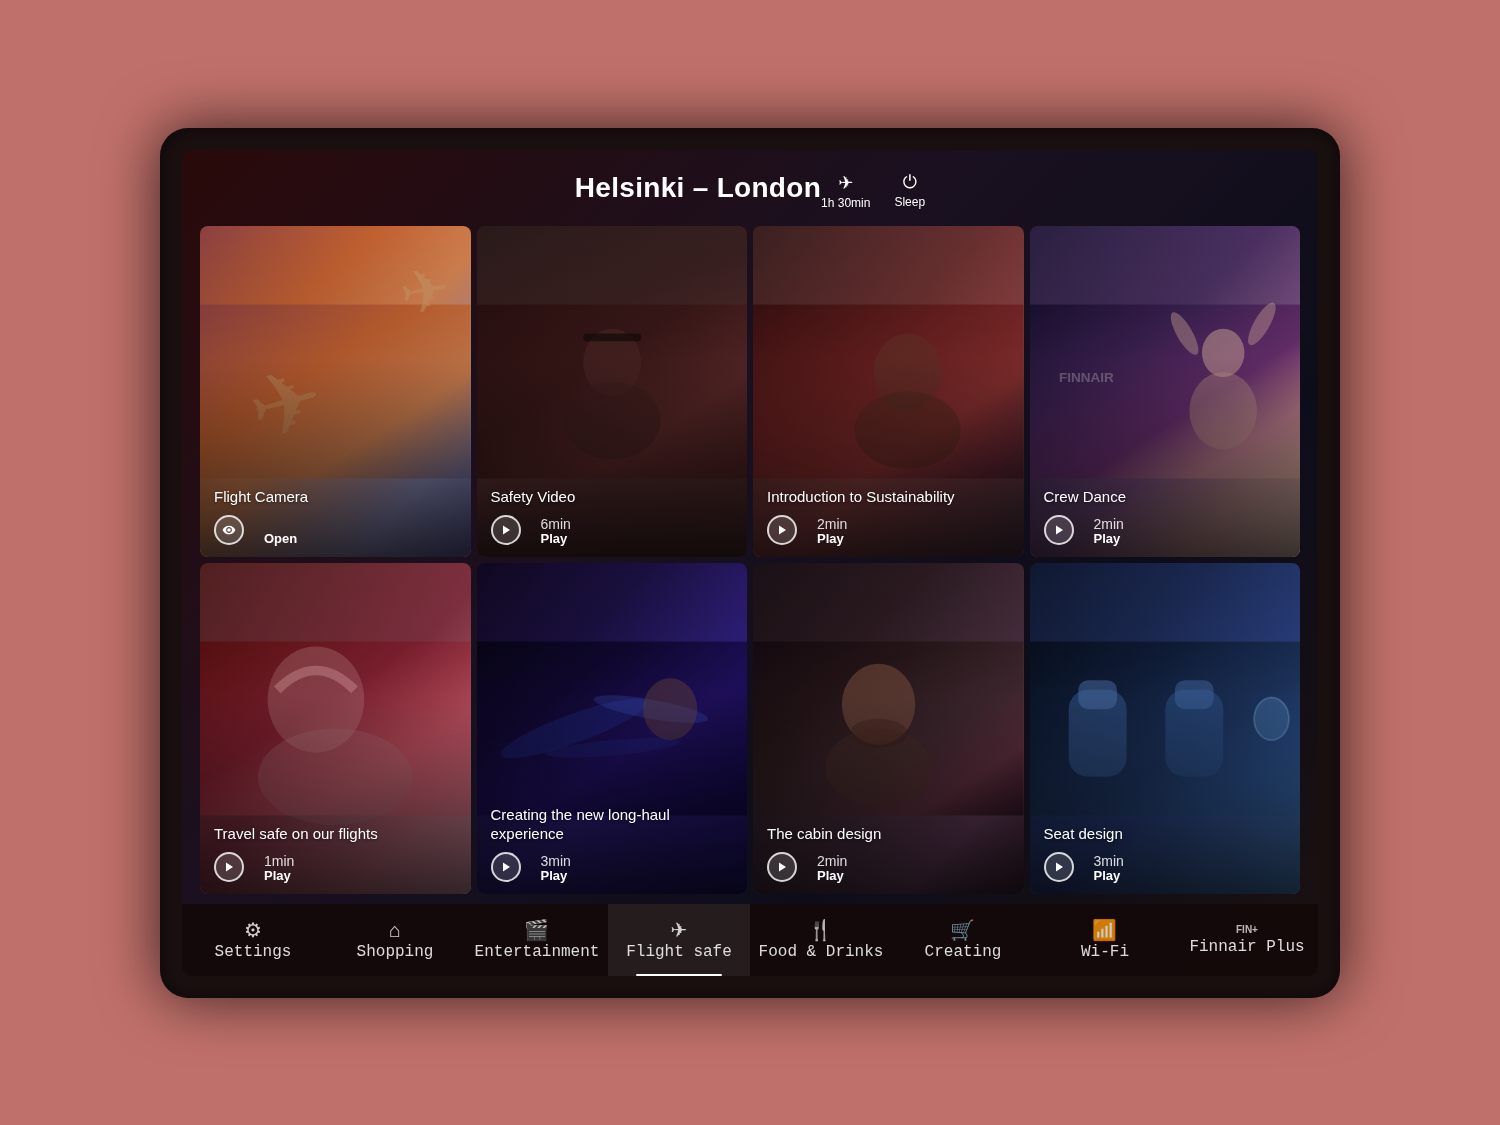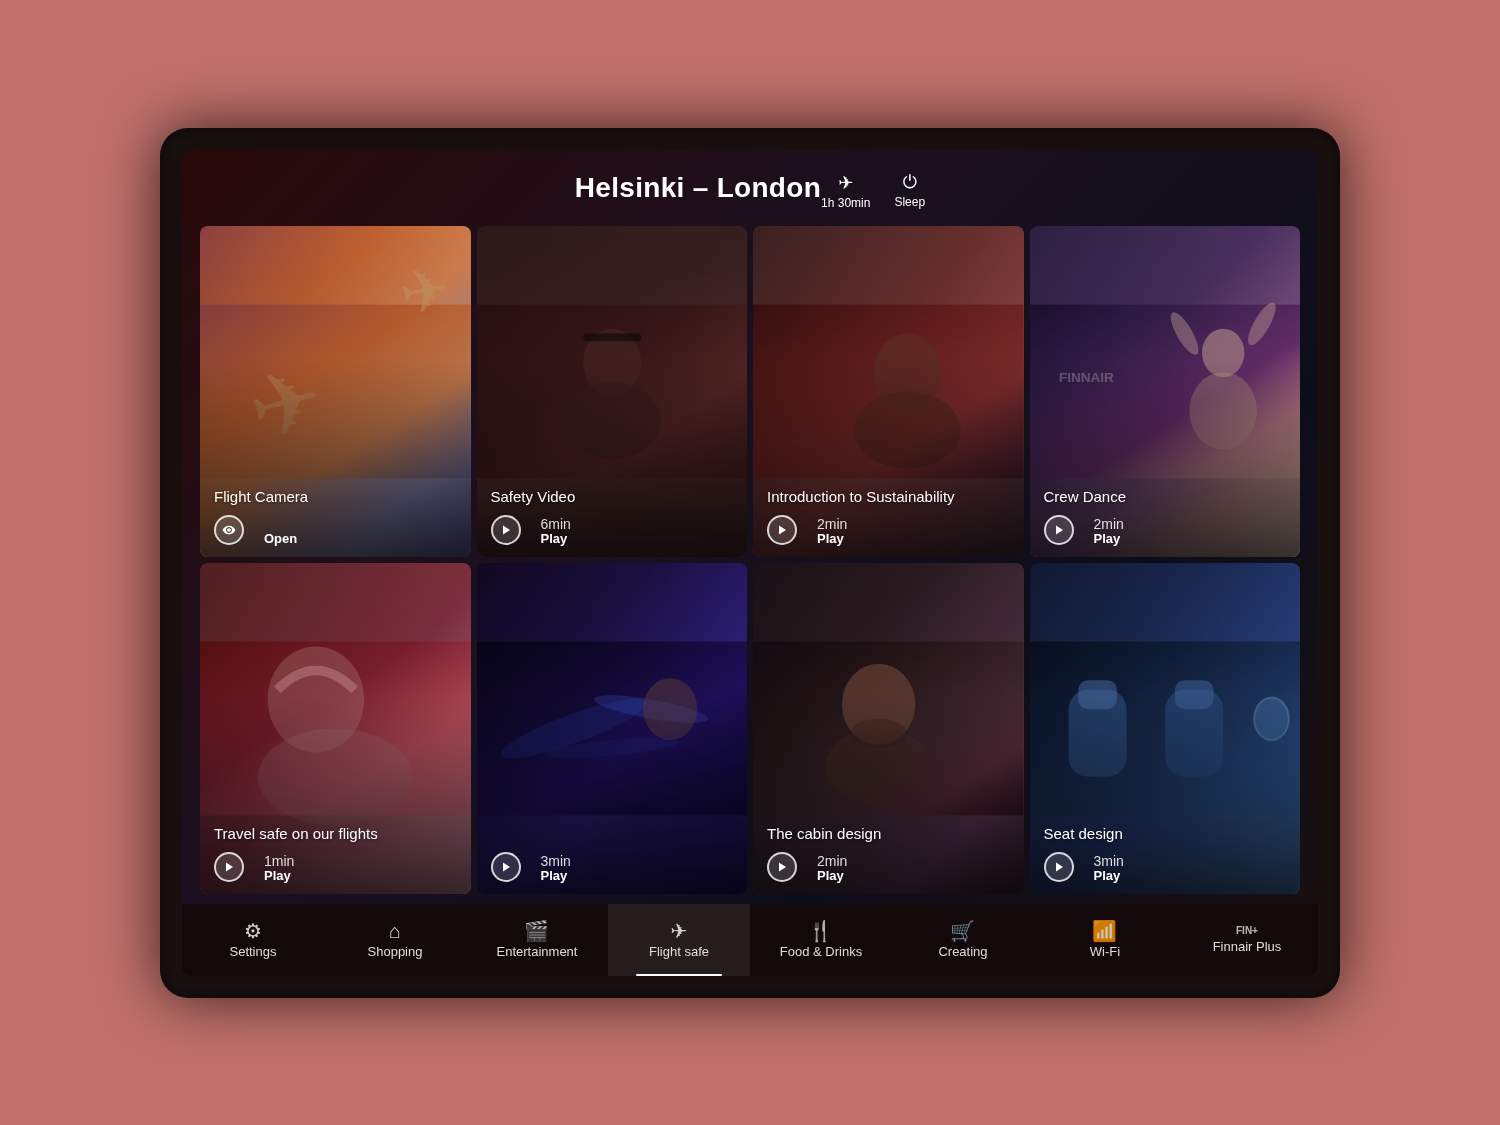--- a/index.html
+++ b/index.html
@@ -274,24 +274,25 @@
       background: white;
       border-radius: 1px;
     }
 
     .nav-icon {
       font-size: 20px;
       line-height: 1;
     }
 
     .nav-label {
-      font-size: 13px;
+      font-size: 16px;
       color: rgba(255,255,255,0.85);
       text-align: right;
       line-height: 1;
+      font-family: Liberation Mono, monospace;
     }
 
     
     .card-flight-camera .card-bg::after {
       content: '✈';
       position: absolute;
       top: 30px;
       right: 20px;
       font-size: 60px;
       color: rgba(200,150,100,0.6);
@@ -513,20 +514,21 @@
 
               <ellipse cx="100" cy="90" rx="80" ry="15" fill="rgba(50,100,255,0.15)" transform="rotate(-20,100,90)"></ellipse>
               <ellipse cx="180" cy="70" rx="60" ry="10" fill="rgba(80,120,255,0.2)" transform="rotate(10,180,70)"></ellipse>
               <ellipse cx="140" cy="110" rx="70" ry="8" fill="rgba(40,80,200,0.15)" transform="rotate(-5,140,110)"></ellipse>
 
               <ellipse cx="200" cy="70" rx="28" ry="32" fill="rgba(120,80,60,0.4)"></ellipse>
             </svg>
           </div>
           <div class="card-overlay"></div>
           <div class="card-content">
+            <div class="card-title">Creating the new long-haul experience</div>
             <div class="card-action">
               <div class="play-btn">
                 <svg viewBox="0 0 24 24" xmlns="http://www.w3.org/2000/svg">
                     <polygon points="6,3 20,12 6,21" fill="white"></polygon>
                   </svg>
               </div>
               <div class="action-info">
                 <span class="action-duration">3min</span>
                 <span class="action-label">Play</span>
               </div>

